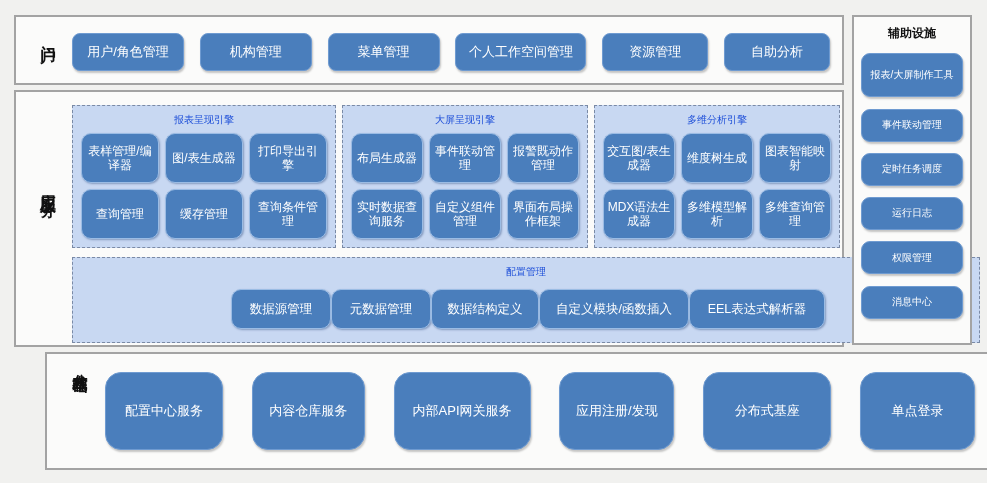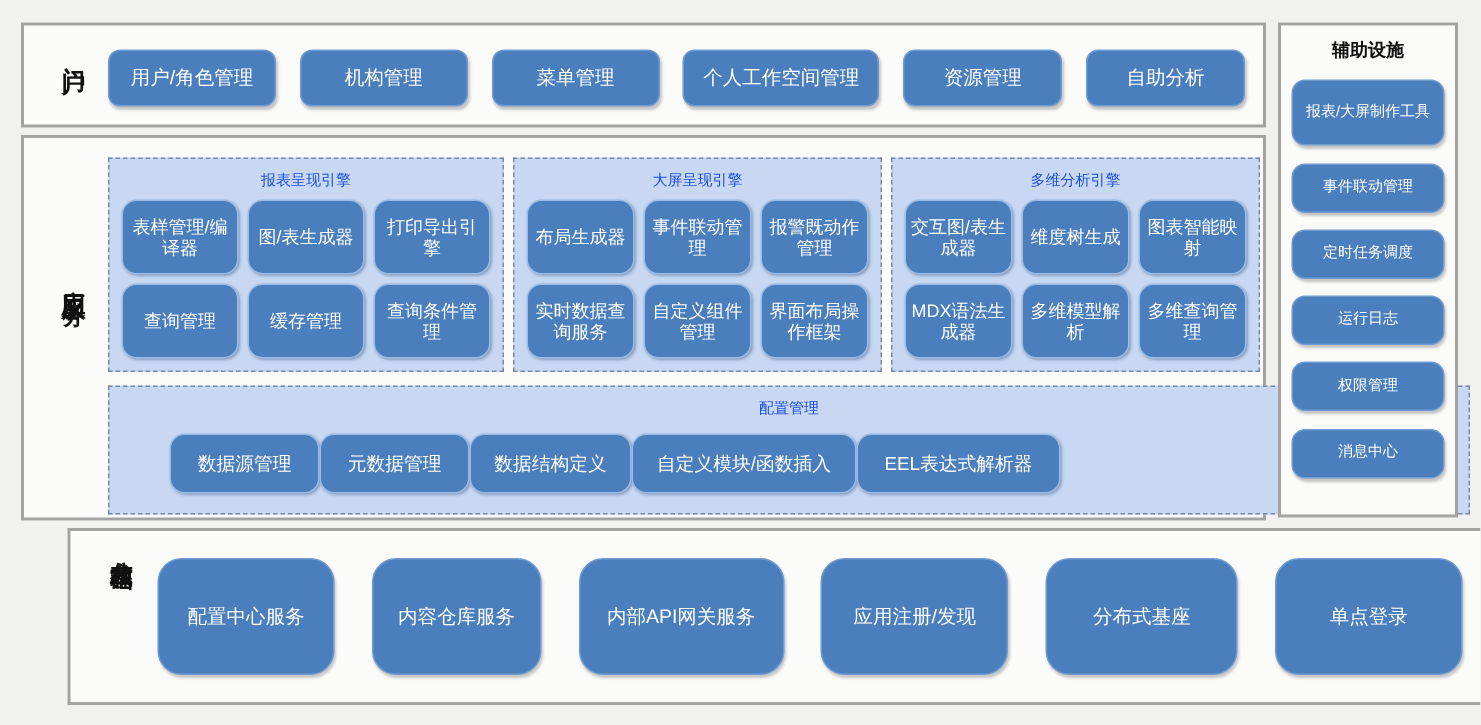--- a/index.html
+++ b/index.html
@@ -8,28 +8,28 @@
   .v-label{position:absolute;writing-mode:vertical-rl;text-orientation:upright;font-weight:bold;color:#111;font-size:16px;letter-spacing:3px;line-height:1;}
   .btn{display:flex;align-items:center;justify-content:center;text-align:center;color:#fff;cursor:pointer;box-sizing:border-box;background:#4a7ebc;border:1px solid #6f9bd1;box-shadow:1px 2px 2px rgba(0,0,0,.22);}
   .btn-portal{height:38px;border-radius:8px;font-size:13px;}
   .portal-row{position:absolute;left:56px;top:16px;right:12px;display:flex;justify-content:space-between;}
   .engines-row{position:absolute;left:56px;top:13px;display:flex;gap:6px;}
   .panel{background:#c8d8f2;border:1px dashed #7a8aa6;box-sizing:border-box;padding:4px 8px 8px;}
   .panel-title{text-align:center;font-size:10px;color:#1d4ed8;padding:3px 0 6px;font-weight:500;}
   .engine-grid{display:grid;grid-template-columns:repeat(3,1fr);gap:6px;}
   .btn-engine{min-height:50px;border-radius:10px;font-size:12px;line-height:1.2;padding:2px 3px;border:1px solid #9bbce4;box-shadow:1px 1px 2px rgba(50,80,130,.45);}
   .config-panel{position:absolute;left:56px;top:165px;width:908px;height:86px;}
-  .config-row{display:flex;justify-content:flex-start;padding:4px 28px 0 32px;}
+  .config-row{display:flex;justify-content:center;padding:4px 28px 0 32px;}
   .btn-config{height:40px;border-radius:10px;font-size:12.5px;padding:0 10px;border:1px solid #9bbce4;box-shadow:1px 1px 2px rgba(50,80,130,.45);}
   .aux-title{text-align:center;font-weight:bold;font-size:12px;color:#111;padding-top:8px;}
   .aux-col{display:flex;flex-direction:column;align-items:center;justify-content:space-evenly;height:288px;}
   .btn-aux{width:102px;min-height:33px;border-radius:9px;font-size:10px;line-height:1.25;padding:3px 4px;}
   .foundation-row{position:absolute;left:58px;top:18px;right:24px;display:flex;justify-content:space-between;align-items:center;}
   .btn-foundation{height:78px;border-radius:16px;font-size:13px;}
-  .w118{width:118px}.w113{width:113px}.w137{width:137px}.w125{width:125px}.w128{width:128px}
+  .w118{width:118px}.w113{width:113px}.w137{width:137px}.w125{width:115px}.w128{width:128px}
   .pw112{width:112px}.pw130{width:131px}.pw106{width:106px}
   .cw100{width:100px}.cw108{width:108px}.cw150{width:150px}.cw136{width:136px}
 </style>
 </head>
 <body>
 
 <div id="stage">
 
   <div class="section-box" style="left:14px;top:15px;width:830px;height:70px;">
     <div class="v-label" style="left:24px;top:14px;">门户</div>

